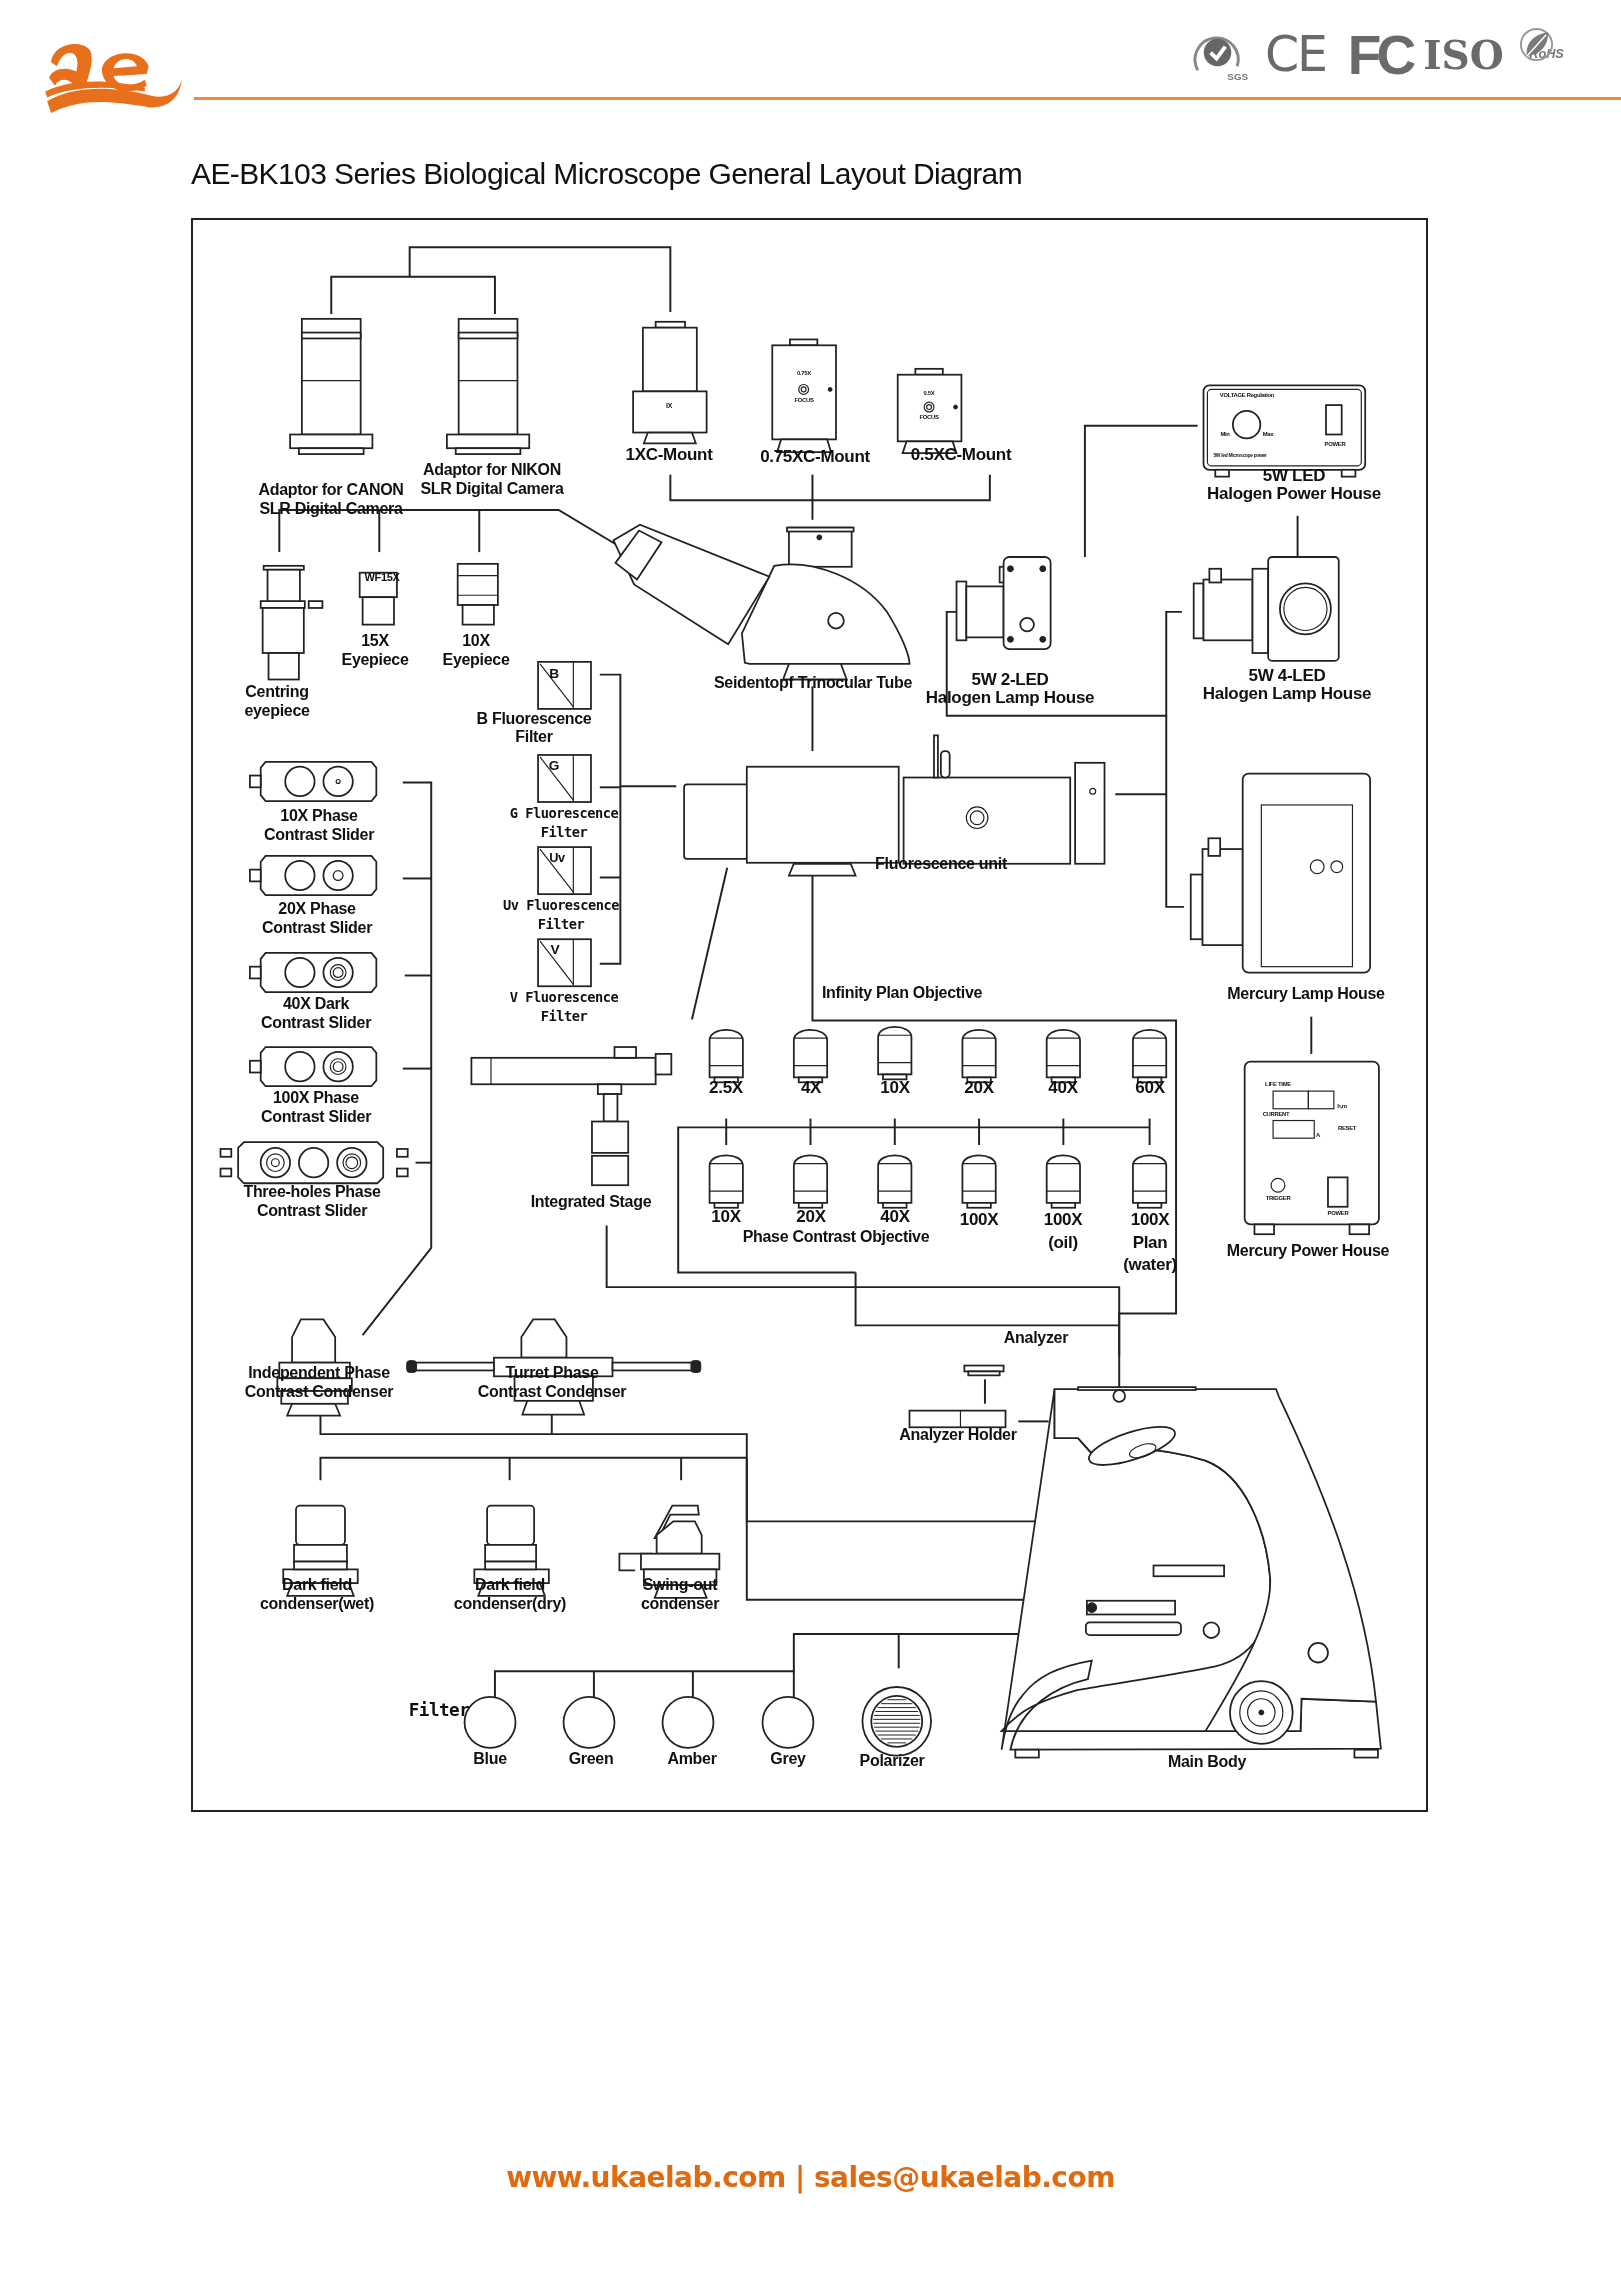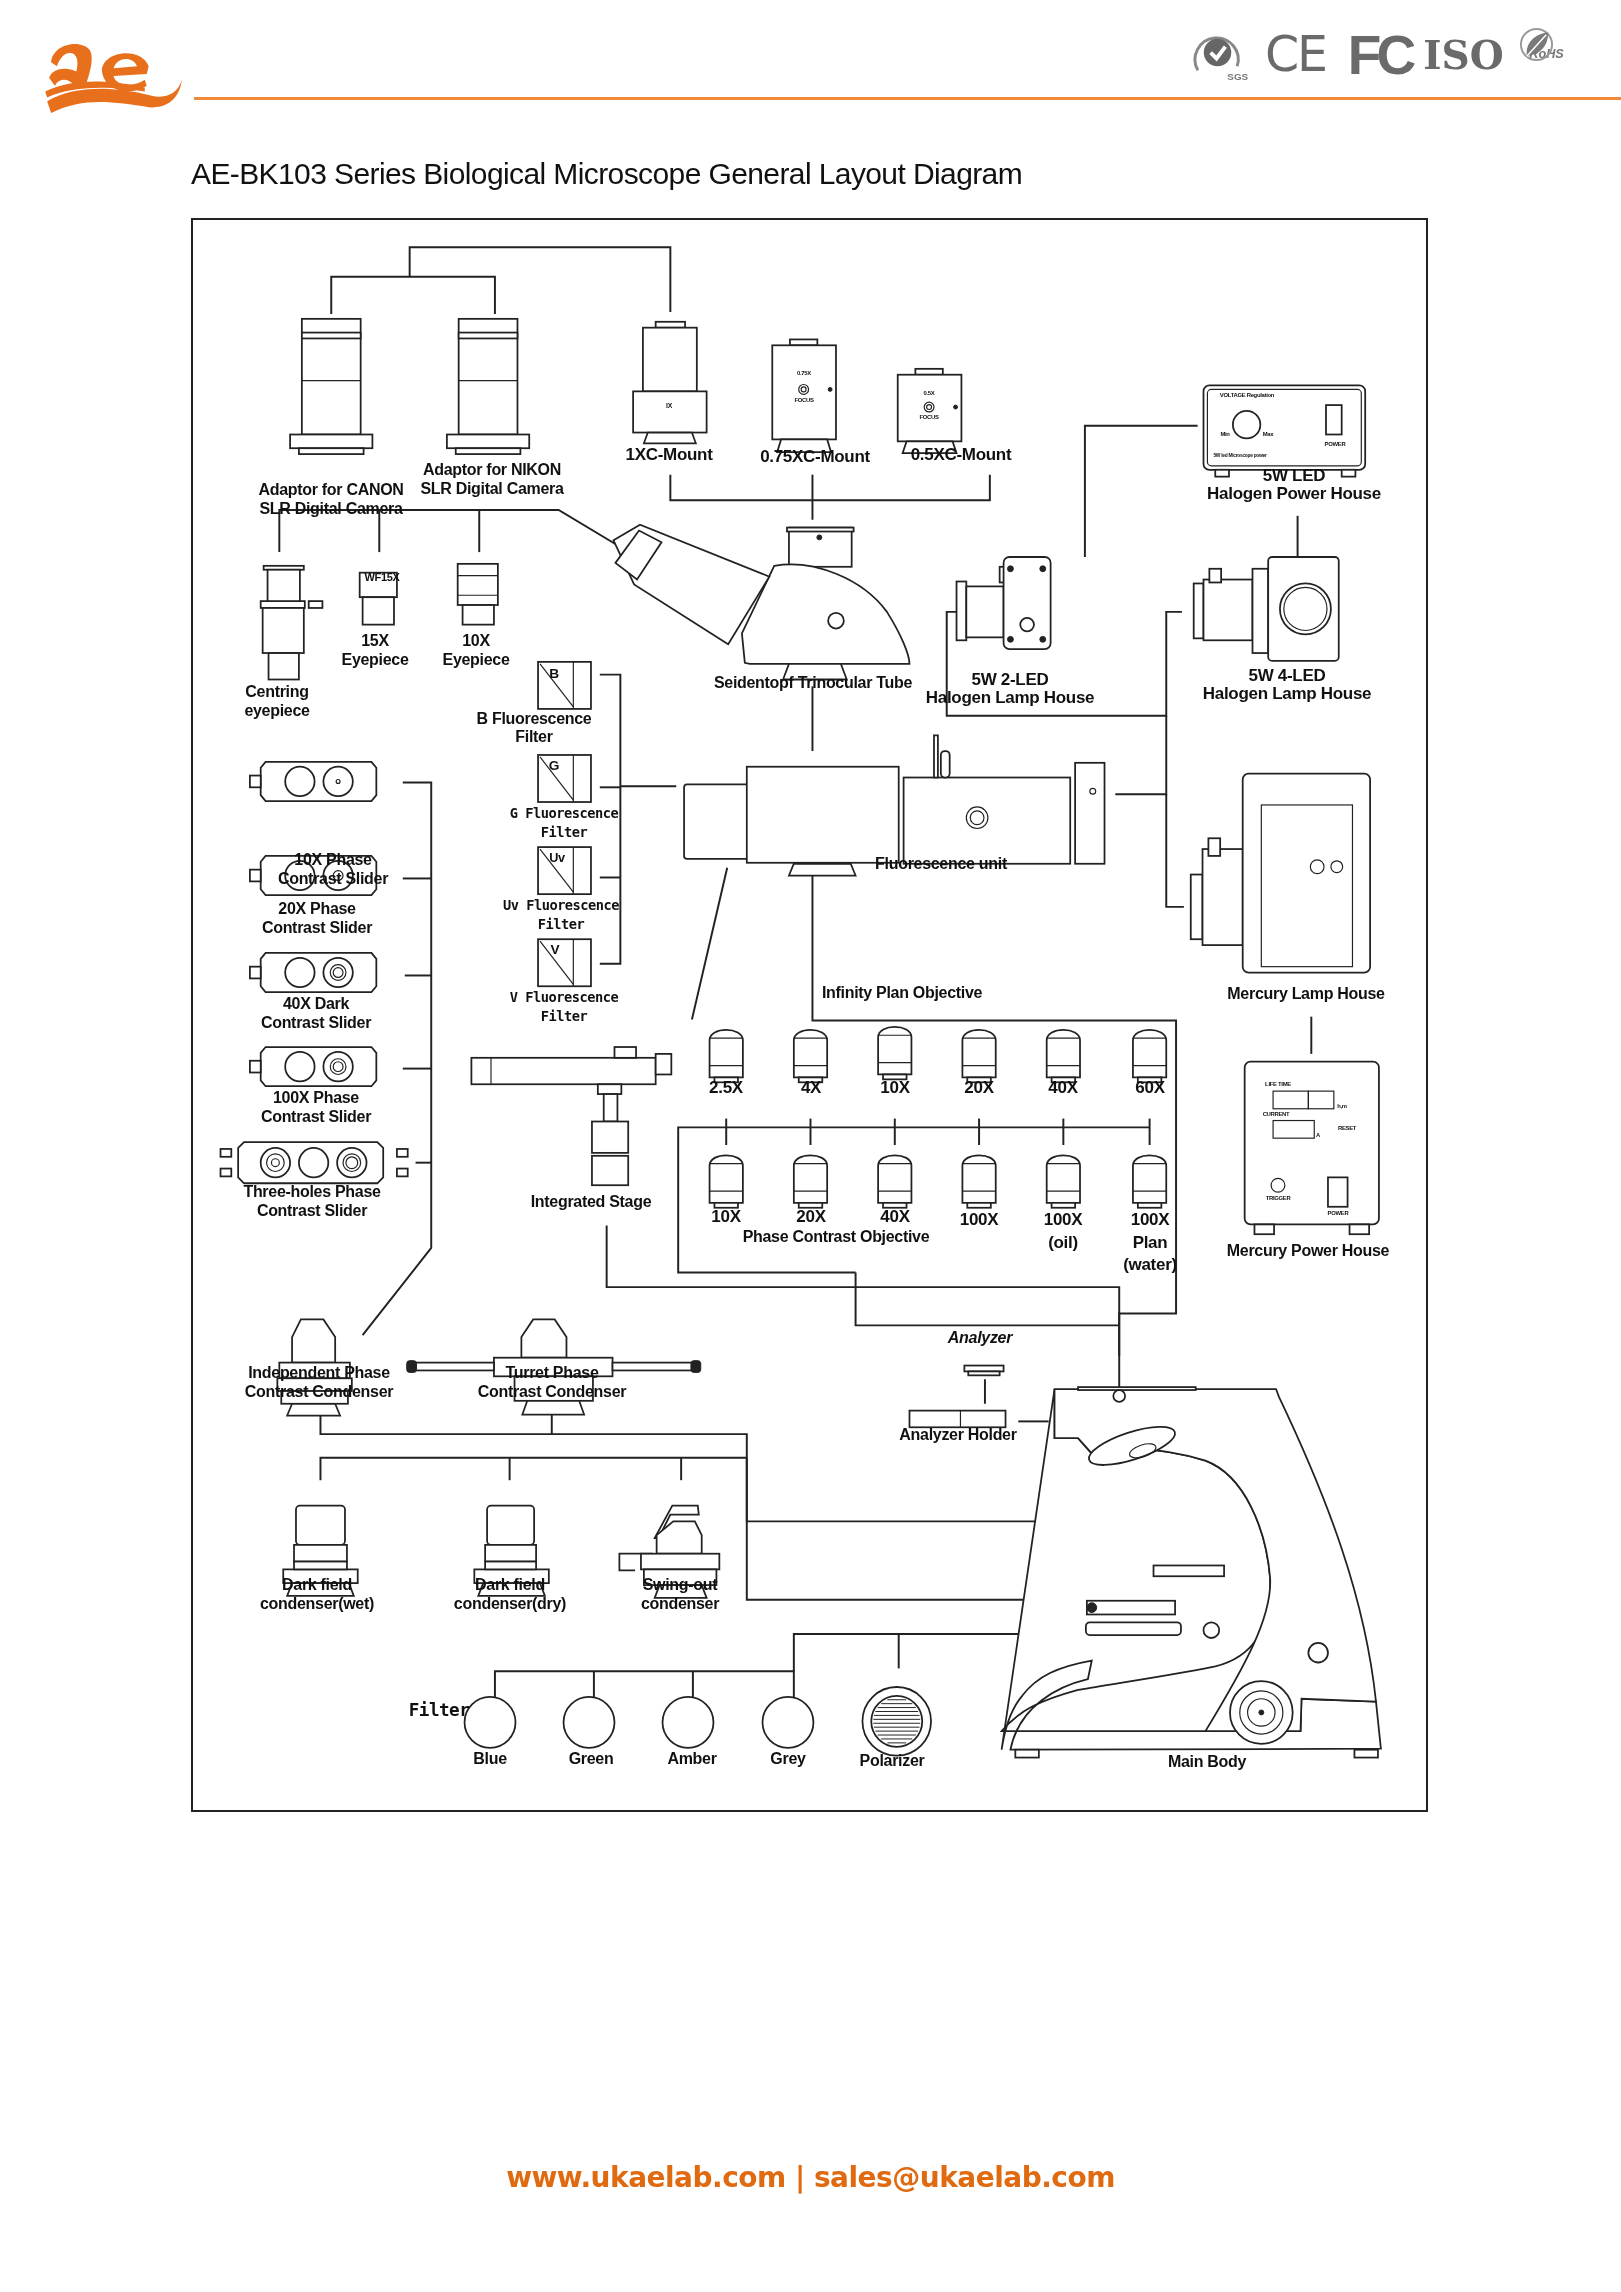--- a/index.html
+++ b/index.html
@@ -573,21 +573,21 @@
 
 <div class="lbl" style="left:1278px;top:1081px;font-size:5.9px;line-height:6.9px;">LIFE TIME</div>
 <div class="lbl" style="left:1342px;top:1103px;font-size:5.9px;line-height:6.9px;">h,m</div>
 <div class="lbl" style="left:1276px;top:1111px;font-size:5.9px;line-height:6.9px;">CURRENT</div>
 <div class="lbl" style="left:1318px;top:1132px;font-size:5.9px;line-height:6.9px;">A</div>
 <div class="lbl" style="left:1347px;top:1125px;font-size:5.9px;line-height:6.9px;">RESET</div>
 <div class="lbl" style="left:1278px;top:1195px;font-size:5.9px;line-height:6.9px;">TRIGGER</div>
 <div class="lbl" style="left:1338px;top:1210px;font-size:5.9px;line-height:6.9px;">POWER</div>
 <div class="lbl" style="left:1308px;top:1242px;">Mercury Power House</div>
 
-<div class="lbl" style="left:333px;top:807px;margin-top:44px;">
+<div class="lbl" style="left:319px;top:807px;">
     <div>10X Phase</div>
     <div>Contrast Slider</div>
   </div>
 <div class="lbl" style="left:317px;top:900px;">
     <div>20X Phase</div>
     <div>Contrast Slider</div>
   </div>
 <div class="lbl" style="left:316px;top:995px;">
     <div>40X Dark</div>
     <div>Contrast Slider</div>
@@ -651,21 +651,21 @@
   </div>
 <div class="lbl" style="left:510px;top:1576px;">
     <div>Dark field</div>
     <div>condenser(dry)</div>
   </div>
 <div class="lbl" style="left:680px;top:1576px;">
     <div>Swing-out</div>
     <div>condenser</div>
   </div>
 
-<div class="lbl" style="left:980px;top:1329px;font-style:italic;">Analyzer</div>
+<div class="lbl" style="left:1036px;top:1329px;">Analyzer</div>
 <div class="lbl" style="left:958px;top:1426px;">Analyzer Holder</div>
 
 <div class="lbl mono" style="left:439px;top:1701px;font-size:17.6px;">Filter</div>
 <div class="lbl" style="left:490px;top:1750px;">Blue</div>
 <div class="lbl" style="left:591px;top:1750px;">Green</div>
 <div class="lbl" style="left:692px;top:1750px;">Amber</div>
 <div class="lbl" style="left:788px;top:1750px;">Grey</div>
 <div class="lbl" style="left:892px;top:1752px;">Polarizer</div>
 <div class="lbl" style="left:1207px;top:1753px;">Main Body</div>
 

